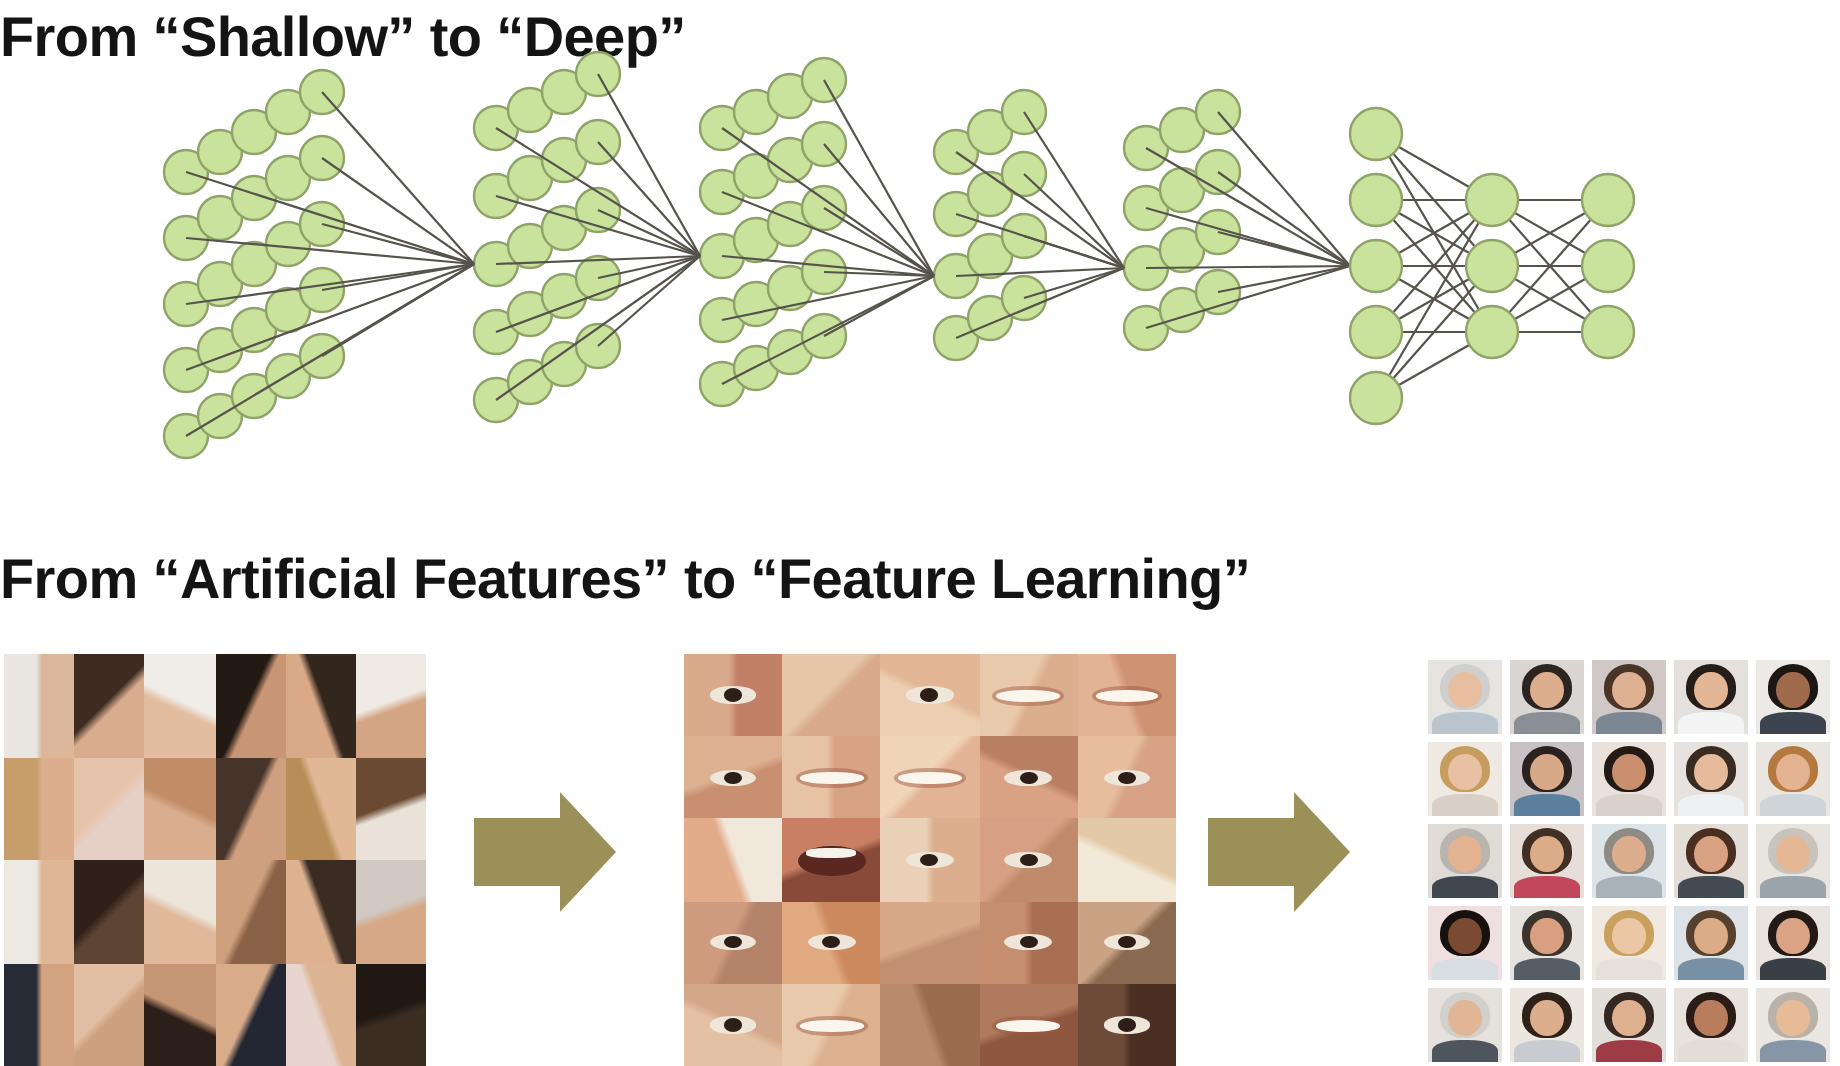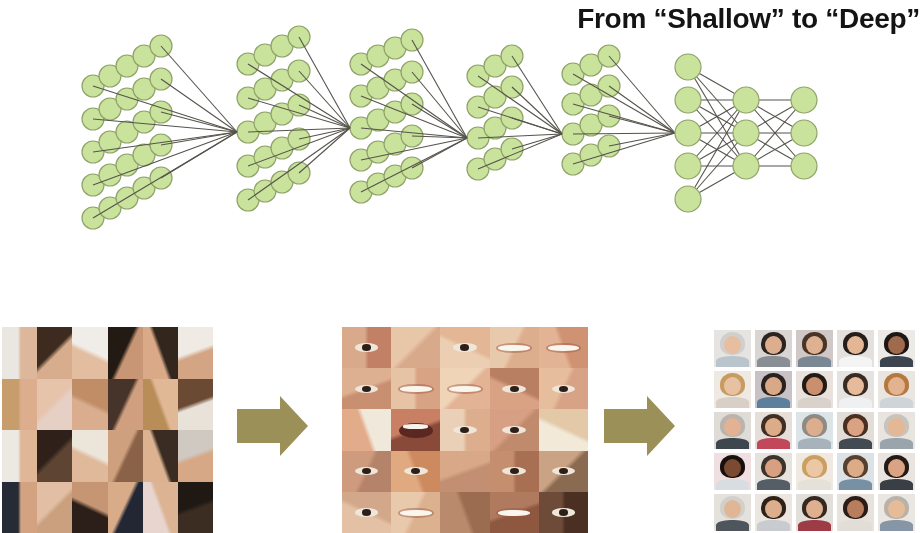--- a/index.html
+++ b/index.html
@@ -1,18 +1,18 @@
 <!DOCTYPE html>
 <html><head>
 <meta charset="utf-8">
 <style>
   html,body{margin:0;padding:0;background:#ffffff;}
   .page{position:relative;width:920px;height:533px;background:#ffffff;overflow:hidden;
         font-family:"Liberation Sans",sans-serif;}
-  .title{position:absolute;left:0;width:920px;text-align:right;margin:0;
+  .title{position:absolute;left:0;width:920px;text-align:left;margin:0;
          font-weight:bold;color:#141414;font-size:28px;letter-spacing:-0.3px;}
   #title-top{top:3px;}
   #title-bottom{top:274px;}
   #net{position:absolute;left:0;top:0;width:920px;height:262px;}
   .mosaic{position:absolute;display:grid;}
   .tile{position:relative;overflow:hidden;}
   .smile{position:absolute;left:18%;top:44%;width:64%;height:15%;background:#faf6ee;
          border-radius:45%;box-shadow:0 0 0 2px rgba(156,86,66,0.45);}
   .eye{position:absolute;left:26%;top:40%;width:48%;height:20%;background:#efe6da;
        border-radius:50%;display:flex;align-items:center;justify-content:center;}
@@ -199,20 +199,21 @@
       <circle cx="688" cy="166" r="13" fill="#c9e29c" stroke="#8fa369" stroke-width="1.2"></circle>
       <circle cx="688" cy="199" r="13" fill="#c9e29c" stroke="#8fa369" stroke-width="1.2"></circle>
       <circle cx="746" cy="100" r="13" fill="#c9e29c" stroke="#8fa369" stroke-width="1.2"></circle>
       <circle cx="746" cy="133" r="13" fill="#c9e29c" stroke="#8fa369" stroke-width="1.2"></circle>
       <circle cx="746" cy="166" r="13" fill="#c9e29c" stroke="#8fa369" stroke-width="1.2"></circle>
       <circle cx="804" cy="100" r="13" fill="#c9e29c" stroke="#8fa369" stroke-width="1.2"></circle>
       <circle cx="804" cy="133" r="13" fill="#c9e29c" stroke="#8fa369" stroke-width="1.2"></circle>
       <circle cx="804" cy="166" r="13" fill="#c9e29c" stroke="#8fa369" stroke-width="1.2"></circle>
     </svg>
 
+  <h1 class="title" id="title-bottom">From “Artificial Features” to “Feature Learning”</h1>
 
   <div class="mosaic" id="mosaic-left" style="left: 2px; top: 327px; width: 211px; height: 206px; grid-template-columns: repeat(6, 1fr); grid-template-rows: repeat(4, 1fr);">
       <div class="tile" style="background: linear-gradient(90deg, rgb(234, 230, 225) 46%, rgb(220, 183, 155) 54%);"></div>
       <div class="tile" style="background: linear-gradient(135deg, rgb(60, 43, 30) 46%, rgb(216, 173, 141) 54%);"></div>
       <div class="tile" style="background: linear-gradient(25deg, rgb(226, 189, 160) 46%, rgb(240, 236, 231) 54%);"></div>
       <div class="tile" style="background: linear-gradient(115deg, rgb(36, 26, 20) 46%, rgb(201, 150, 117) 54%);"></div>
       <div class="tile" style="background: linear-gradient(70deg, rgb(217, 169, 136) 46%, rgb(51, 39, 29) 54%);"></div>
       <div class="tile" style="background: linear-gradient(160deg, rgb(239, 234, 228) 46%, rgb(211, 165, 132) 54%);"></div>
       <div class="tile" style="background: linear-gradient(90deg, rgb(198, 157, 107) 46%, rgb(220, 174, 142) 54%);"></div>
       <div class="tile" style="background: linear-gradient(135deg, rgb(230, 195, 171) 46%, rgb(230, 207, 196) 54%);"></div>

